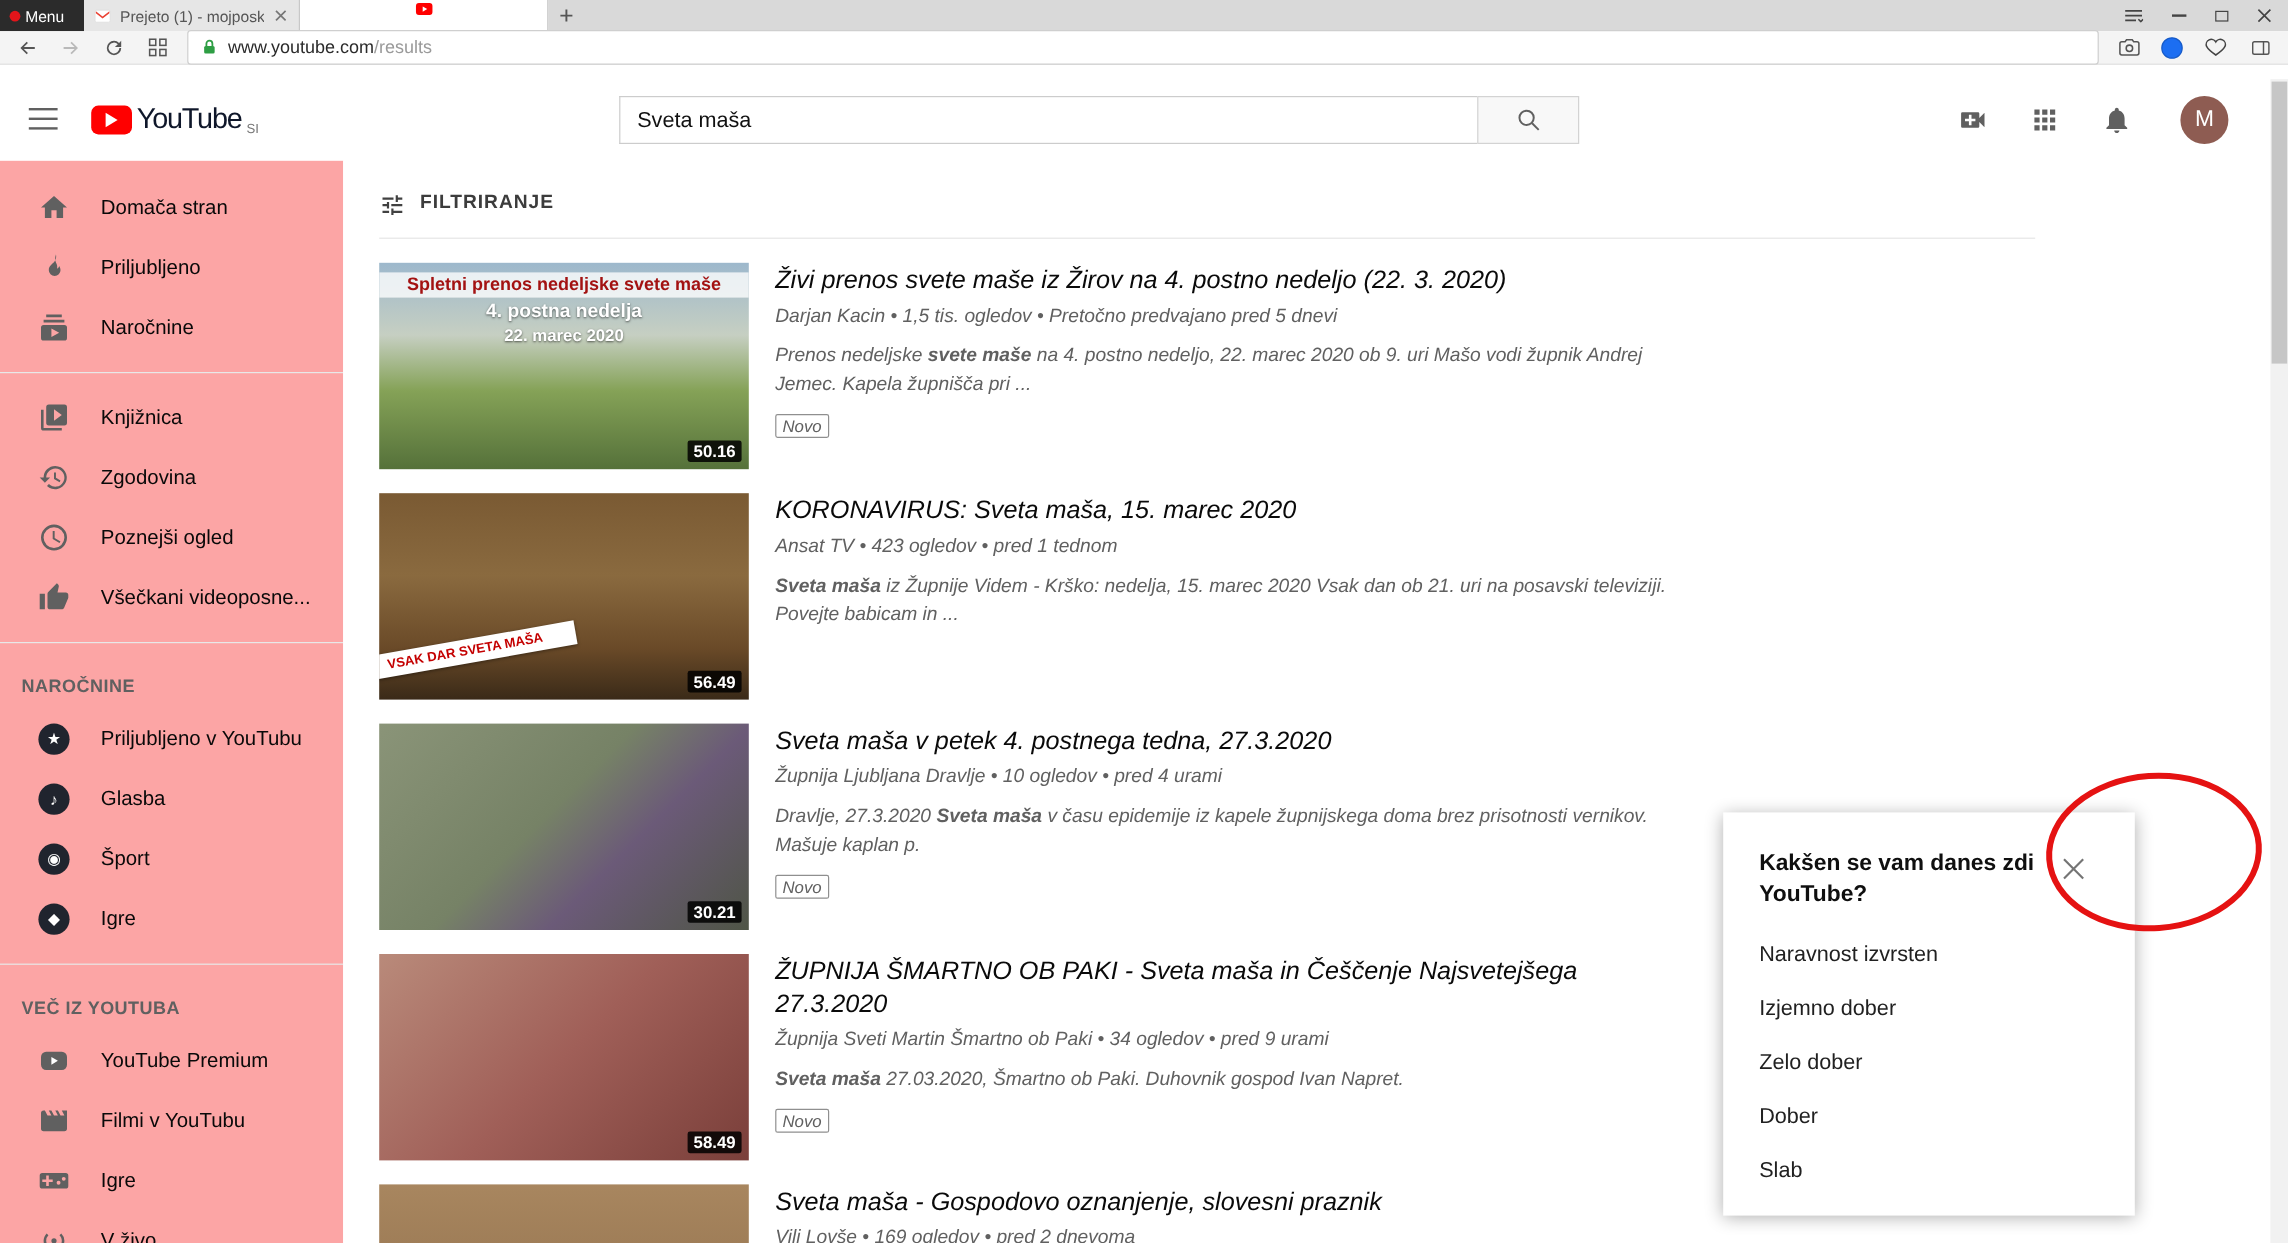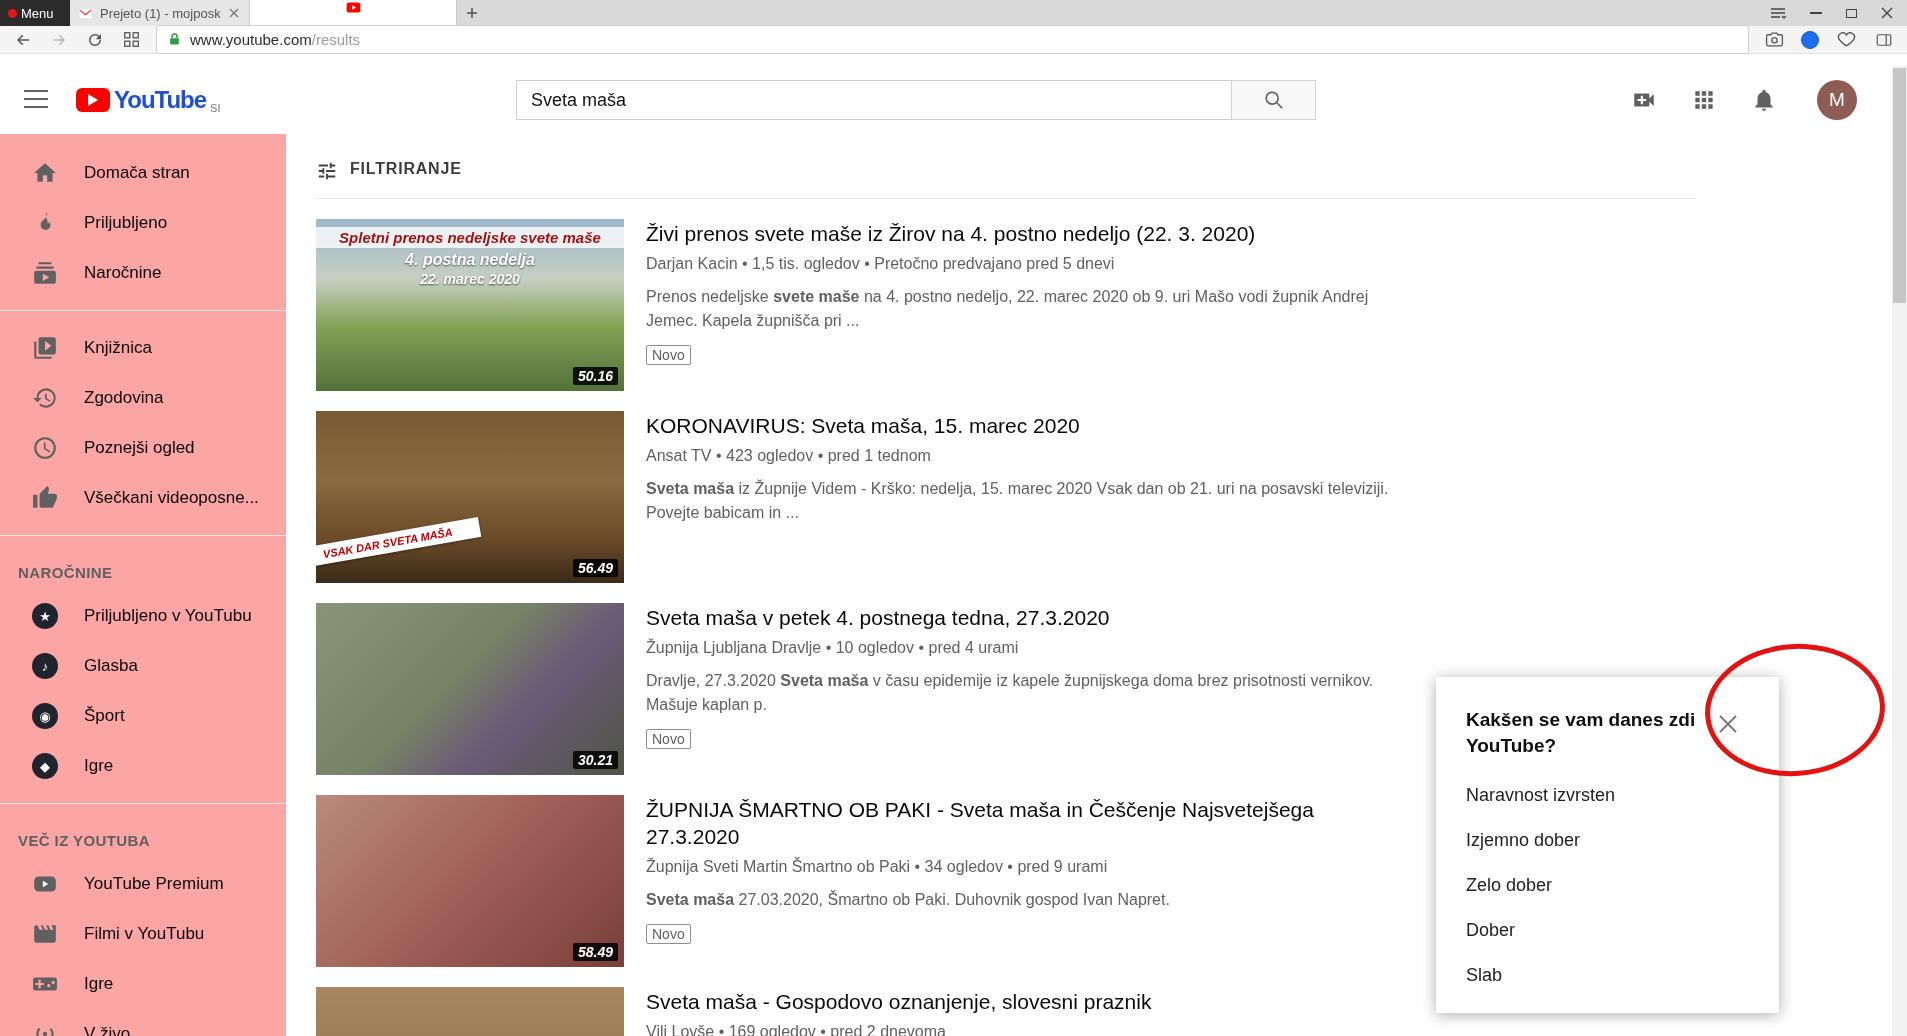--- a/index.html
+++ b/index.html
@@ -32,21 +32,21 @@
   .addr-right { display:flex; align-items:center; gap:16px; }
   .blue-dot { width:18px; height:18px; border-radius:50%; background:#1c6ef2; border:1px solid #155ac9; }
 
   
   .masthead { position:absolute; top:66px; left:0; right:0; height:68px; background:#fff; }
   .hamburger { position:absolute; left:24px; top:24px; width:24px; height:18px; display:flex; flex-direction:column; justify-content:space-between; }
   .hamburger span { height:2px; background:#606060; }
   .logo { position:absolute; left:76px; top:18px; display:flex; align-items:flex-start; gap:4px; }
   .logo-badge { width:34px; height:24px; background:#ff0000; border-radius:6px; display:flex; align-items:center; justify-content:center; margin-top:4px; }
   .logo-tri { width:0; height:0; border-left:10px solid #fff; border-top:6px solid transparent; border-bottom:6px solid transparent; }
-  .logo-word { font-size:24px; font-weight:bold; letter-spacing:-1px; color:#1d4ed8; line-height:32px; }
+  .logo-word { font-size:24px; font-weight:normal; letter-spacing:-1px; color:#0f172a; line-height:32px; }
   .logo-sup { font-size:11px; color:#777; margin-top:18px; }
   .searchwrap { position:absolute; left:516px; top:14px; display:flex; }
   .search-input { width:715px; height:40px; border:1px solid #ccc; border-right:none; padding:0 14px; font-size:18px; color:#111; font-family:"Liberation Sans", sans-serif; outline:none; }
   .search-btn { width:85px; height:40px; background:#f8f8f8; border:1px solid #d3d3d3; display:flex; align-items:center; justify-content:center; }
   .mast-right { position:absolute; right:50px; top:0; height:68px; display:flex; align-items:center; gap:34px; }
   .mast-ic { width:26px; height:26px; color:#606060; }
   .avatar { width:40px; height:40px; border-radius:50%; background:#8e5c52; color:#fff; font-size:19px; display:flex; align-items:center; justify-content:center; margin-left:6px; }
 
   
   .sidebar { position:absolute; top:134px; left:0; width:286px; bottom:0; background:#fca5a5; overflow:hidden; padding-top:14px; }
@@ -58,35 +58,35 @@
   .chan-star::before { content:"★"; }
   .chan-music::before { content:"♪"; }
   .chan-sport::before { content:"◉"; }
   .chan-games::before { content:"◆"; }
 
   
   .content { position:absolute; top:134px; left:286px; right:15px; bottom:0; background:#fff; overflow:hidden; }
   .filter-row { display:flex; align-items:flex-start; gap:12px; padding:26px 0 0 30px; color:#3c3c3c; font-size:16px; font-weight:bold; letter-spacing:.8px; }
   .results-divider { border-bottom:1px solid #e5e5e5; width:1380px; margin:16px 0 0 30px; }
   .video-row { display:flex; gap:22px; margin:20px 30px 20px 30px; }
-  .thumb { position:relative; width:308px; height:172px; flex:0 0 auto; overflow:hidden; cursor:pointer;font-style:italic; }
+  .thumb { position:relative; width:308px; height:172px; flex:0 0 auto; overflow:hidden; cursor:pointer; }
   .thumb-0 { background:linear-gradient(180deg,#9db8cc 0%,#c6cfc2 35%,#85a257 62%,#55713a 100%); }
   .thumb-1 { background:linear-gradient(180deg,#7a5a33 0%,#8a6a3f 40%,#6a4a28 75%,#3a2a18 100%); }
   .thumb-2 { background:linear-gradient(135deg,#8a9478 0%,#768266 45%,#6b5a78 65%,#4f5546 100%); }
   .thumb-3 { background:linear-gradient(135deg,#b98a7a 0%,#a05f58 50%,#7a3f3a 100%); }
   .thumb-4 { background:linear-gradient(180deg,#a8865f 0%,#8a6a47 100%); }
   .duration { position:absolute; right:6px; bottom:6px; background:rgba(0,0,0,.85); color:#fff; font-size:14px; font-weight:bold; padding:1px 5px; border-radius:2px; }
   .duration:empty { display:none; }
   .thumb-overlay { position:absolute; top:8px; left:0; right:0; text-align:center; }
   .ov1 { background:rgba(255,255,255,.78); color:#a31212; font-weight:bold; font-size:15px; padding:2px 0; }
   .ov2 { color:#fff; font-weight:bold; font-size:16px; text-shadow:0 1px 2px rgba(0,0,0,.6); margin-top:3px; }
   .ov3 { color:#fff; font-weight:bold; font-size:14px; text-shadow:0 1px 2px rgba(0,0,0,.6); margin-top:2px; }
   .thumb-ribbon { position:absolute; left:-22px; bottom:30px; background:#fff; color:#c40000; font-weight:bold; font-size:11px; padding:4px 28px; transform:rotate(-10deg); box-shadow:0 1px 3px rgba(0,0,0,.4); }
   .thumb-ribbon:empty { display:none; }
-  .video-info { width:760px; }
+  .video-info { width:760px;font-style:italic; }
   .video-title { font-size:21px; color:#0a0a0a; line-height:27px; max-width:680px; margin-top:1px; cursor:pointer; }
   .video-meta { font-size:16px; color:#606060; margin-top:8px; cursor:pointer; }
   .video-desc { font-size:16px; color:#606060; line-height:24px; margin-top:12px; max-width:745px; }
   .badge { display:inline-block; margin-top:12px; font-size:14px; color:#606060; border:1px solid #8f8f8f; border-radius:2px; padding:1px 5px; }
   .badge:empty { display:none; }
 
   
   .survey { position:absolute; left:1436px; top:677px; width:343px; height:336px; background:#fff; box-shadow:0 2px 14px rgba(0,0,0,.32); padding:30px; z-index:50; }
   .survey-q { width:250px; font-size:19px; font-weight:bold; color:#0f0f0f; line-height:26px; }
   .survey-close { position:absolute; top:34px; right:38px; width:26px; height:26px; color:#757575; cursor:pointer; display:flex; align-items:center; justify-content:center; }

